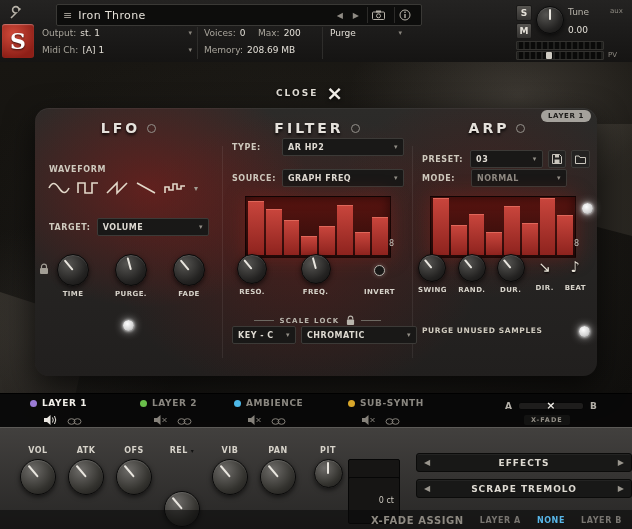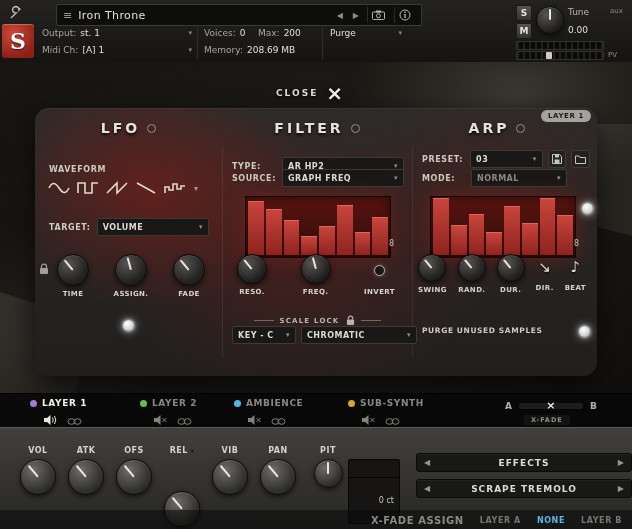--- a/index.html
+++ b/index.html
@@ -303,36 +303,36 @@
       <div class="kcell">
         <div class="knob" style="width:30px;height:30px;">
             <div class="knob-ind"></div>
           </div>
         <span class="klabel">TIME</span>
       </div>
       <div class="kcell">
         <div class="knob" style="width:30px;height:30px;">
             <div class="knob-ind ki-r15"></div>
           </div>
-        <span class="klabel">ASSIGN.</span>
+        <span class="klabel">PURGE.</span>
       </div>
       <div class="kcell">
         <div class="knob" style="width:30px;height:30px;">
             <div class="knob-ind"></div>
           </div>
         <span class="klabel">FADE</span>
       </div>
     </div>
     <div class="led abs" style="left:88px;top:212px;"></div>
 
     <div class="sec-title" style="left:187px;top:12px;width:190px;">
       <span>FILTER</span>
       <span class="title-light"></span>
     </div>
-    <div class="abs" style="left:197px;top:49px;width:172px;display:flex;align-items:center;gap:6px;">
+    <div class="abs" style="left:197px;top:30px;width:172px;display:flex;align-items:center;gap:6px;">
       <span class="flabel" style="width:44px;">TYPE:</span>
       <div class="dd" style="flex:1;">
         <span>AR HP2</span>
         <span class="ddcaret">▾</span>
       </div>
     </div>
     <div class="abs" style="left:197px;top:61px;width:172px;display:flex;align-items:center;gap:6px;">
       <span class="flabel" style="width:44px;">SOURCE:</span>
       <div class="dd" style="flex:1;">
         <span>GRAPH FREQ</span>

